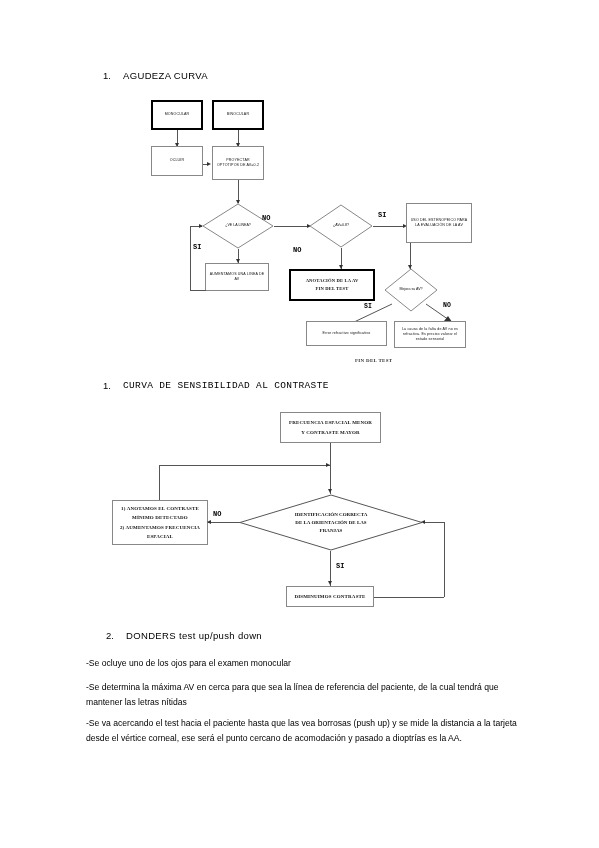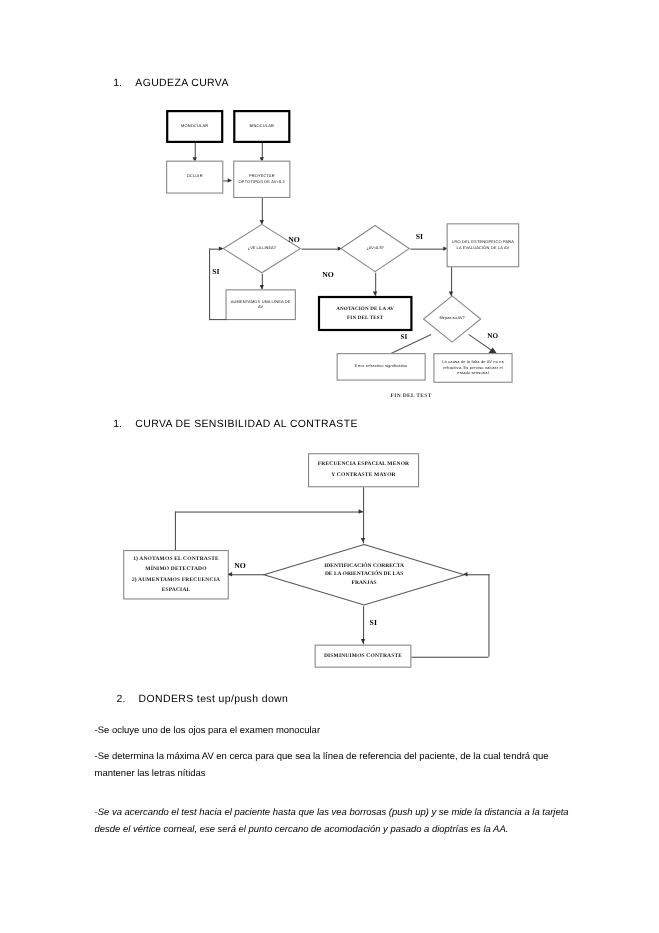--- a/index.html
+++ b/index.html
@@ -130,21 +130,21 @@
   }
   .arrow.left {
     border-top: 2.5px solid transparent;
     border-bottom: 2.5px solid transparent;
     border-right: 4px solid #333333;
   }
 
   
   .edge-lbl {
     position: absolute;
-    font-family: Liberation Serif, serif;
+    font-family: Liberation Mono, monospace;
     font-weight: bold;
     font-size: 7px;
     color: #000;
     white-space: nowrap;
   }
   .edge-lbl.small {
     font-size: 6.5px;
   }
   .fin-lbl {
     position: absolute;
@@ -269,21 +269,21 @@
     </div>
 
     <div class="node" style="left:394px; top:321px; width:72px; height:27px;">
       <span class="txt">La causa de la falta de AV no es refractiva. Es preciso valorar el estado sensorial</span>
     </div>
 
     <div class="fin-lbl" style="left:355px; top:358px;">FIN DEL TEST</div>
   </div>
 
   <div class="list-num" style="left:103px; top:380px;">1.</div>
-  <div class="list-head" style="left:123px; top:380px;">CURVA DE SENSIBILIDAD AL CONTRASTE</div>
+  <div class="list-head" style="left:123px; top:380px;font-family:Liberation Mono, monospace;">CURVA DE SENSIBILIDAD AL CONTRASTE</div>
 
   <div>
 
     <div class="node serif-box" style="left:280px; top:412px; width:101px; height:31px; flex-direction:column;">
       <span class="txt">FRECUENCIA ESPACIAL MENOR</span>
       <span class="txt">Y CONTRASTE MAYOR</span>
     </div>
 
     <div class="ln v" style="left:330px; top:443px; height:51px;"></div>
     <div class="arrow down" style="left:327.5px; top:489px;"></div>
@@ -326,15 +326,15 @@
     <div class="ln v" style="left:444px; top:522px; height:75px;"></div>
     <div class="ln h" style="left:424px; top:522px; width:21px;"></div>
     <div class="arrow left" style="left:421px; top:519.5px;"></div>
   </div>
 
   <div class="list-num" style="left:106px; top:630px;">2.</div>
   <div class="list-head" style="left:126px; top:630px;">DONDERS test up/push down</div>
 
   <div class="para" style="left:86px; top:680px; width:432px;">-Se determina la máxima AV en cerca para que sea la línea de referencia del paciente, de la cual tendrá que mantener las letras nítidas</div>
   <div class="para" style="left:86px; top:656px; width:430px;">-Se ocluye uno de los ojos para el examen monocular</div>
-  <div class="para" style="left:86px; top:731px; width:434px;font-style:italic;">-Se va acercando el test hacia el paciente hasta que las vea borrosas (push up) y se mide la distancia a la tarjeta desde el vértice corneal, ese será el punto cercano de acomodación y pasado a dioptrías es la AA.</div>
+  <div class="para" style="left:86px; top:716px; width:434px;">-Se va acercando el test hacia el paciente hasta que las vea borrosas (push up) y se mide la distancia a la tarjeta desde el vértice corneal, ese será el punto cercano de acomodación y pasado a dioptrías es la AA.</div>
 
 </div>
 
 </body></html>

